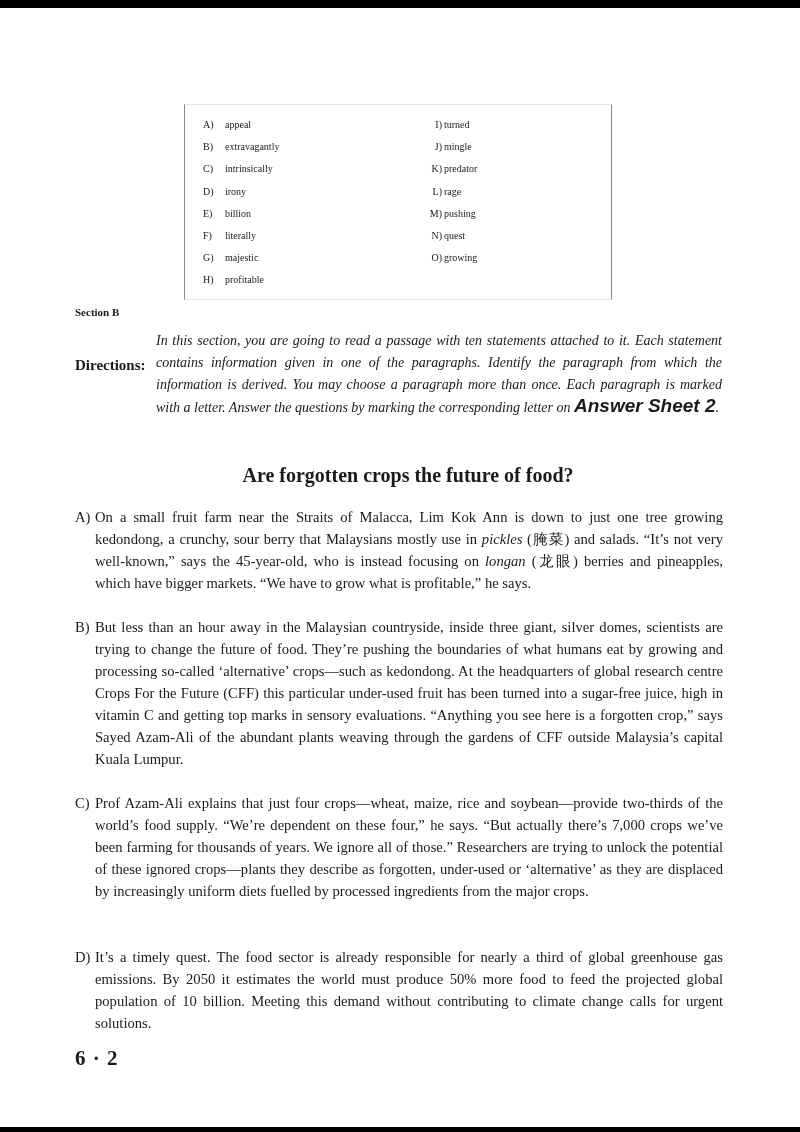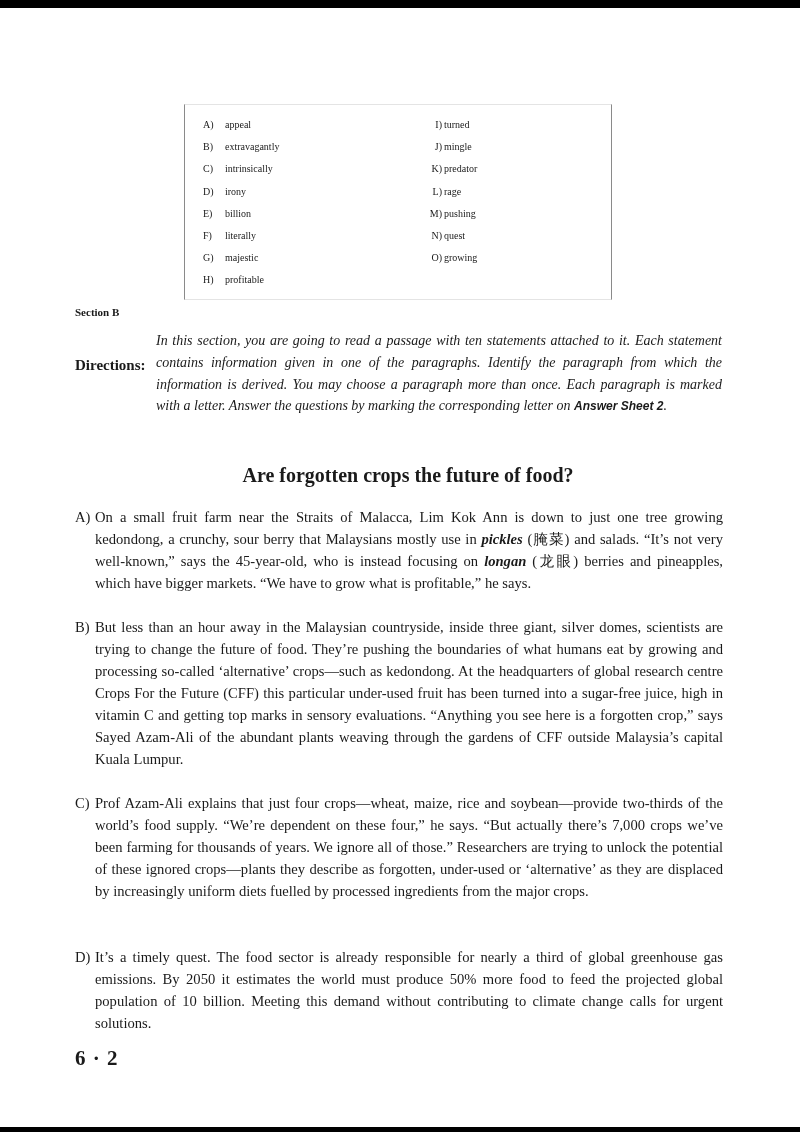--- a/index.html
+++ b/index.html
@@ -17,28 +17,28 @@
     .wordcol.left { left: 18px; }
     .wordcol.right { left: 237px; }
     .word { height: 22.2px; font-size: 10px; line-height: 22px; white-space: nowrap; }
     .word .lt { display: inline-block; width: 22px; }
     .wordcol.right .lt { width: 22px; text-align: right; padding-right: 2px; }
 
     .section-title { position: absolute; left: 75px; top: 306px; font-size: 11px; font-weight: bold; }
     .directions { position: absolute; left: 75px; top: 330px; width: 650px; font-size: 14px; line-height: 21.8px; }
     .dir-label { position: absolute; left: 0; top: 0; font-weight: bold; font-size: 15px; margin-top: 25px; }
     .dir-text { position: absolute; left: 81px; top: 0; width: 566px; font-style: italic; text-align: justify; }
-    .dir-text .em-sheet { font-family: "Liberation Sans", "DejaVu Sans", sans-serif; font-weight: bold; font-style: italic; font-size: 12px; }
+    .dir-text .em-sheet { font-family: "Liberation Sans", "DejaVu Sans", sans-serif; font-weight: bold; font-style: italic; font-size: 19px; }
 
     .passage-title { position: absolute; left: 0; width: 800px; top: 464px; text-align: center; font-size: 20px; font-weight: bold; margin-left: 8px; }
 
     .para { position: absolute; left: 75px; width: 648px; font-size: 14.6px; line-height: 22px; }
     .para .plabel { position: absolute; left: 0; top: 0; }
     .para .ptext { padding-left: 20px; text-align: justify; text-align-last: left; }
-    .para .ptext i { font-style: italic; font-weight: bold; }
+    .para .ptext i { font-style: italic; }
 
     .page-num { position: absolute; left: 75px; top: 1046px; font-size: 21px; font-weight: bold; letter-spacing: 1px; }
   </style>
 </head>
 <body>
 
 <div class="bar-top"></div>
 
 <div class="wordbox">
   <div class="wordcol left">

